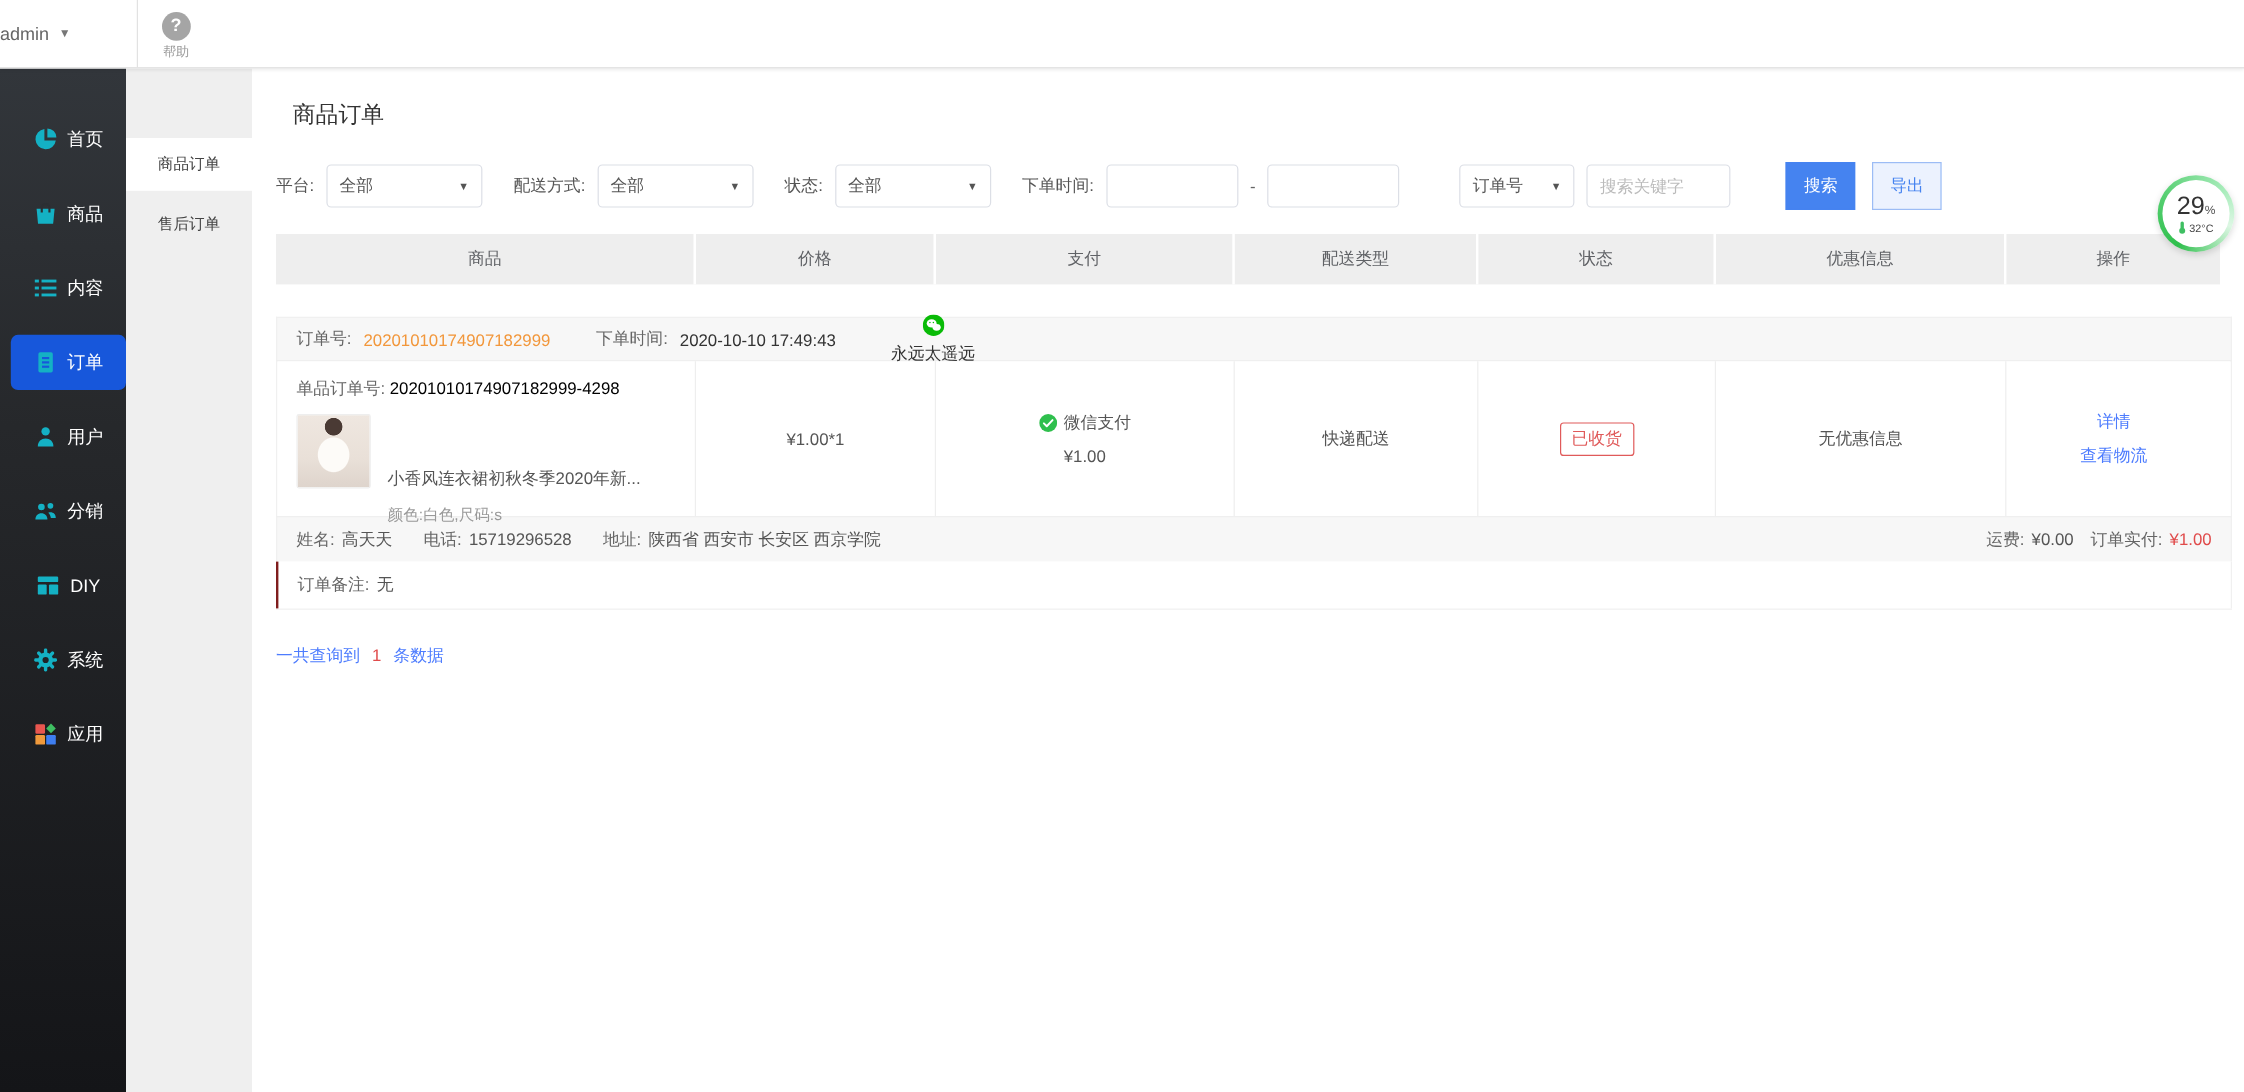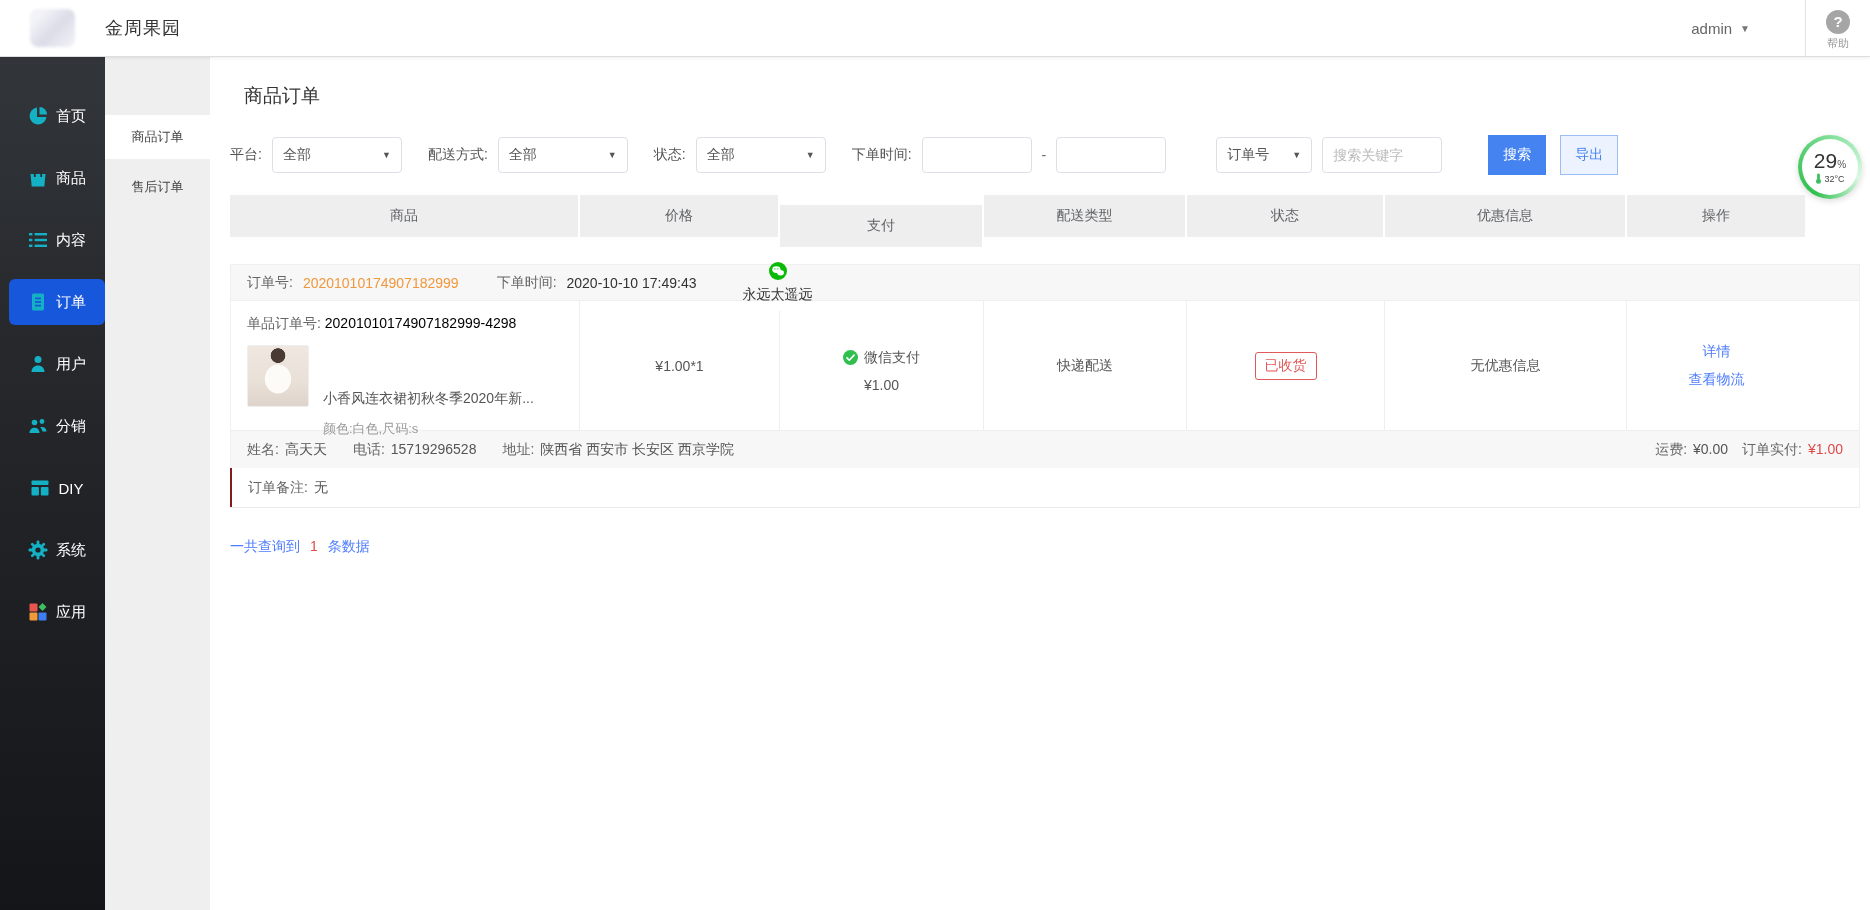--- a/index.html
+++ b/index.html
@@ -73,21 +73,21 @@
   .btn-search { background:#4583f0; color:#fff; border-color:#4583f0; margin-left:36px; }
   .btn-export { background:#ecf2fe; color:#4583f0; border-color:#9cbcf5; margin-left:4px; }
   .gap-lg { margin-left:16px; }
 
   
   .table { width:1630px; margin:20px 0 0 20px; }
   .thead { display:flex; height:42px; }
   .th { background:#eeeeee; color:#606266; display:flex; align-items:center;
     justify-content:center; height:100%; }
   .th + .th { border-left:2px solid #fff; }
-  .c0{width:348px;} .c1{width:200px;} .c2{width:204px;margin-top:10px;} .c3{width:203px;}
+  .c0{width:348px;} .c1{width:200px;} .c2{width:249px;} .c3{width:203px;}
   .c4{width:198px;} .c5{width:242px;} .c6{width:180px;}
 
   .order-group { margin-top:27px; border-bottom:1px solid #ebebeb; }
   .group-header { height:36px; background:#f7f7f7; display:flex; align-items:center;
     padding-left:16px; gap:10px; border:1px solid #f0f0f0; border-bottom:none; }
   .lbl { color:#666; }
   .order-no { color:#f2973b; }
   .group-time { margin-left:28px; }
   .buyer { display:flex; align-items:center; gap:6px; margin-left:36px; color:#333;flex-direction:column; }
   .wechat-icon svg { width:18px; height:18px; display:block; }
@@ -125,43 +125,39 @@
   .red { color:#e04b4b; }
   .remark-row { height:39px; background:#fff; display:flex; align-items:center;
     padding-left:16px; gap:6px; color:#555; border-left:2px solid #7f1d1d;
     border-right:1px solid #f0f0f0; }
 
   
   .pagination { margin:30px 0 0 20px; color:#4d7cfe; display:flex; gap:10px; }
   .pagination .count { color:#e04b4b; }
 
   
-  .monitor { position:absolute; top:78px; right:8px; width:64px; height:64px;
+  .monitor { position:absolute; top:89px; right:8px; width:64px; height:64px;
     border-radius:50%;
     background:conic-gradient(from 210deg,#2fbf4d 0deg,#57cf72 90deg,#a8ecbb 200deg,#ddf7e4 260deg,#2fbf4d 360deg);
     display:flex; align-items:center; justify-content:center;
     box-shadow:0 2px 6px rgba(0,0,0,.15); cursor:pointer; }
   .monitor-inner { width:56px; height:56px; border-radius:50%; background:#fff;
     display:flex; flex-direction:column; align-items:center; justify-content:center; }
   .monitor-percent { font-size:21px; color:#333; line-height:1; display:flex; align-items:baseline; }
   .monitor-unit { font-size:10px; color:#555; }
   .monitor-temp { display:flex; align-items:center; gap:2px; font-size:9px; color:#444;
     margin-top:2px; }
   .thermo svg { width:7px; height:11px; display:block; }
 </style>
 </head>
 <body>
 
 <div class="app">
 
   <header class="topbar">
-    <div class="brand-wrap">
-      <div class="logo-img"></div>
-      <div class="brand">金周果园</div>
-    </div>
     <div class="topbar-right">
       <div class="user-menu">
         <span>admin</span>
         <span class="user-caret">▼</span>
       </div>
       <div class="topbar-divider"></div>
       <div class="help">
         <div class="help-circle">?</div>
         <div class="help-label">帮助</div>
       </div>

